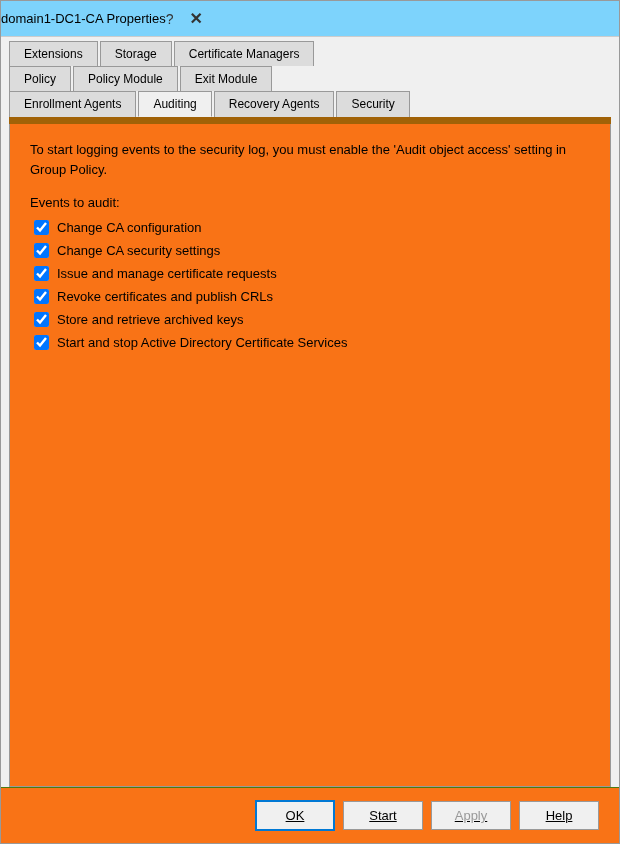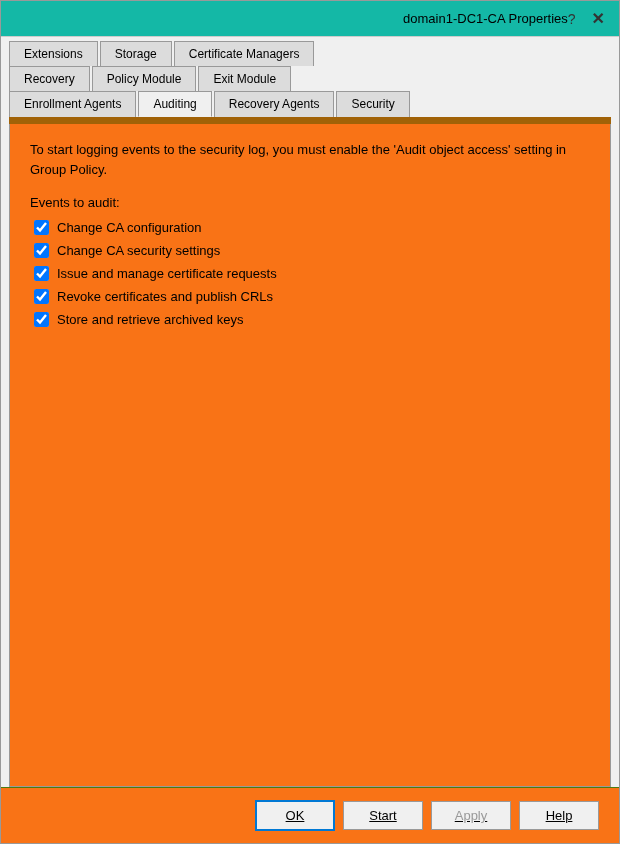--- a/index.html
+++ b/index.html
@@ -23,25 +23,25 @@
       width: 620px;
       height: 844px;
       background: #f0f0f0;
       border: 1px solid #999;
       box-shadow: 2px 2px 8px rgba(0,0,0,0.3);
       display: flex;
       flex-direction: column;
     }
 
     .title-bar {
-      background: #14b8a6;
-      padding: 8px 14px;
-      display: flex;
-      align-items: center;
-      justify-content: flex-end;
+      background: #7dd3fc;
+      padding: 8px 0;
+      display: flex;
+      align-items: center;
+      justify-content: flex-start;
       border-bottom: 1px solid #ccc;
       min-height: 36px;
     }
 
     .title-bar-title {
       font-size: 13px;
       font-weight: normal;
       color: #000;
     }
 
@@ -188,21 +188,21 @@
   </div>
 
   <div class="tab-container">
     <div class="tab-rows-wrapper">
       <div class="tab-row">
         <div class="tab">Extensions</div>
         <div class="tab">Storage</div>
         <div class="tab">Certificate Managers</div>
       </div>
       <div class="tab-row">
-        <div class="tab">Recovery</div>
+        <div class="tab">Policy</div>
         <div class="tab">Policy Module</div>
         <div class="tab">Exit Module</div>
       </div>
       <div class="tab-row">
         <div class="tab">Enrollment Agents</div>
         <div class="tab active">Auditing</div>
         <div class="tab">Recovery Agents</div>
         <div class="tab">Security</div>
       </div>
     </div>
@@ -233,20 +233,24 @@
       <div class="checkbox-item">
         <input type="checkbox" id="cb5" checked="" style="">
         <label for="cb5">Revoke certificates and publish CRLs</label>
       </div>
 
       <div class="checkbox-item">
         <input type="checkbox" id="cb6" checked="" style="">
         <label for="cb6">Store and retrieve archived keys</label>
       </div>
 
+      <div class="checkbox-item">
+        <input type="checkbox" id="cb7" checked="" style="">
+        <label for="cb7">Start and stop Active Directory Certificate Services</label>
+      </div>
 
     </div>
   </div>
 
   <div class="footer">
     <button class="btn btn-ok">OK</button>
     <button class="btn">Start</button>
     <button class="btn btn-disabled" disabled="">Apply</button>
     <button class="btn">Help</button>
   </div>

